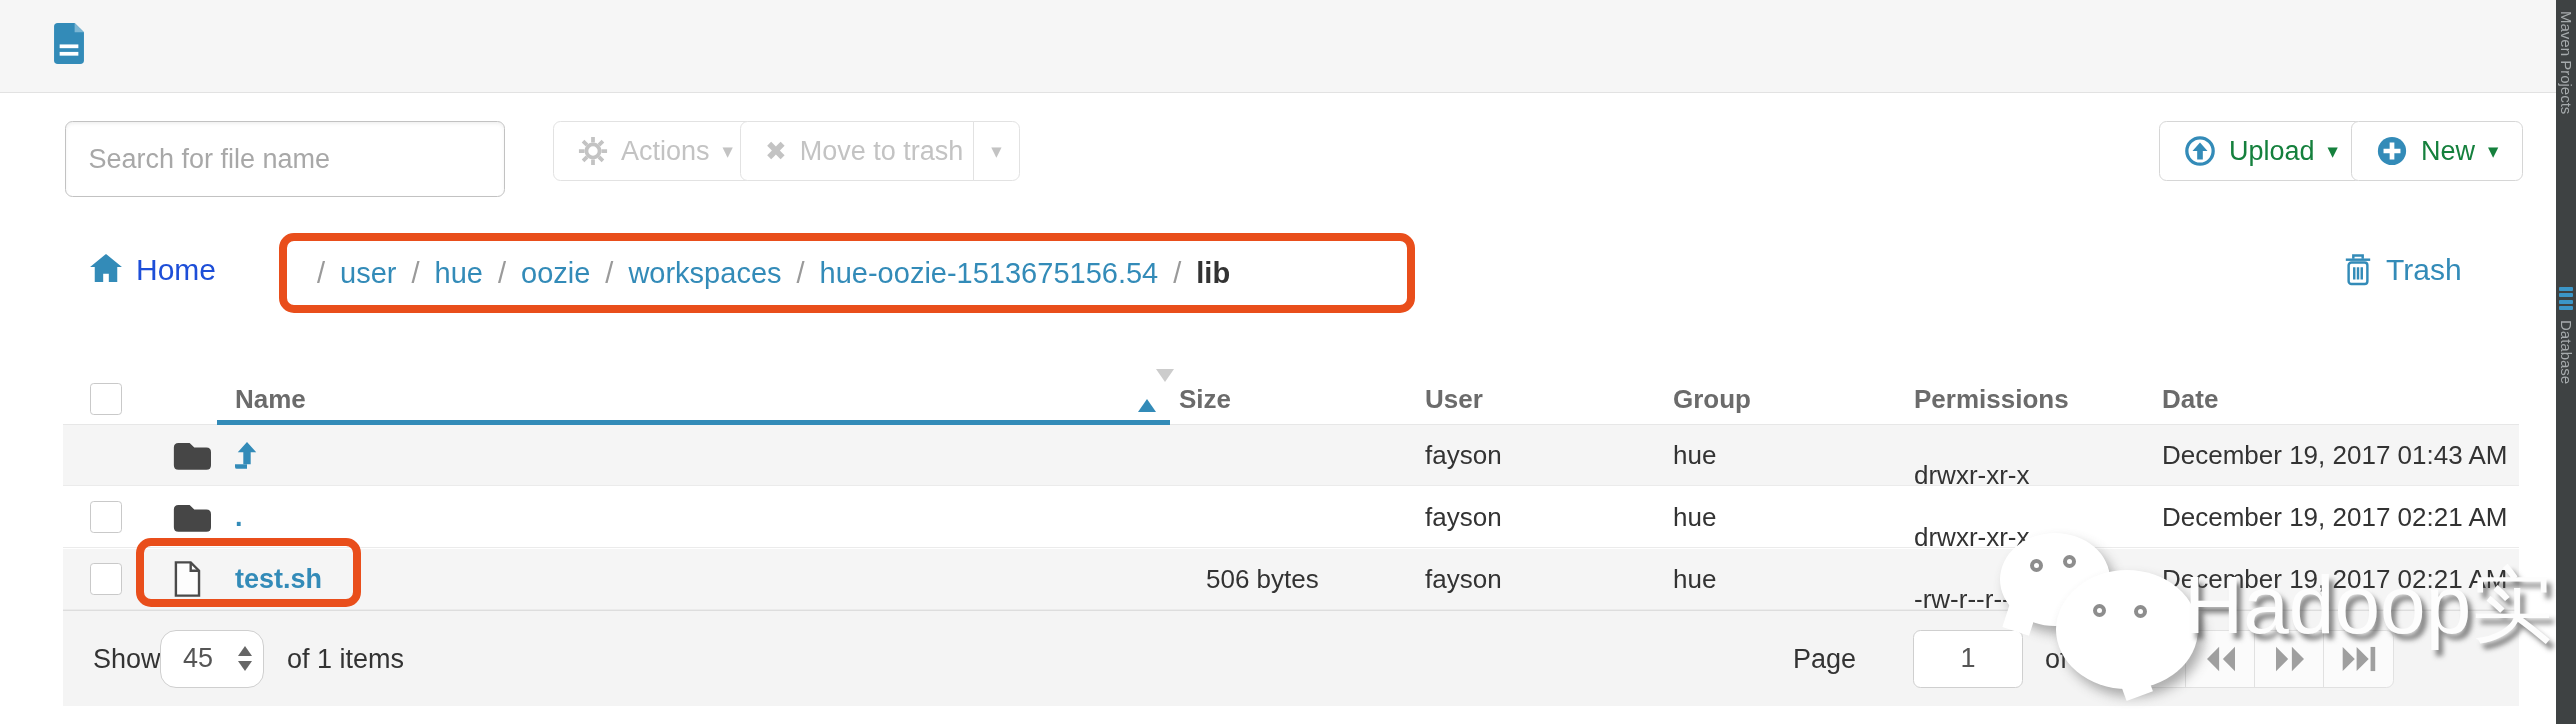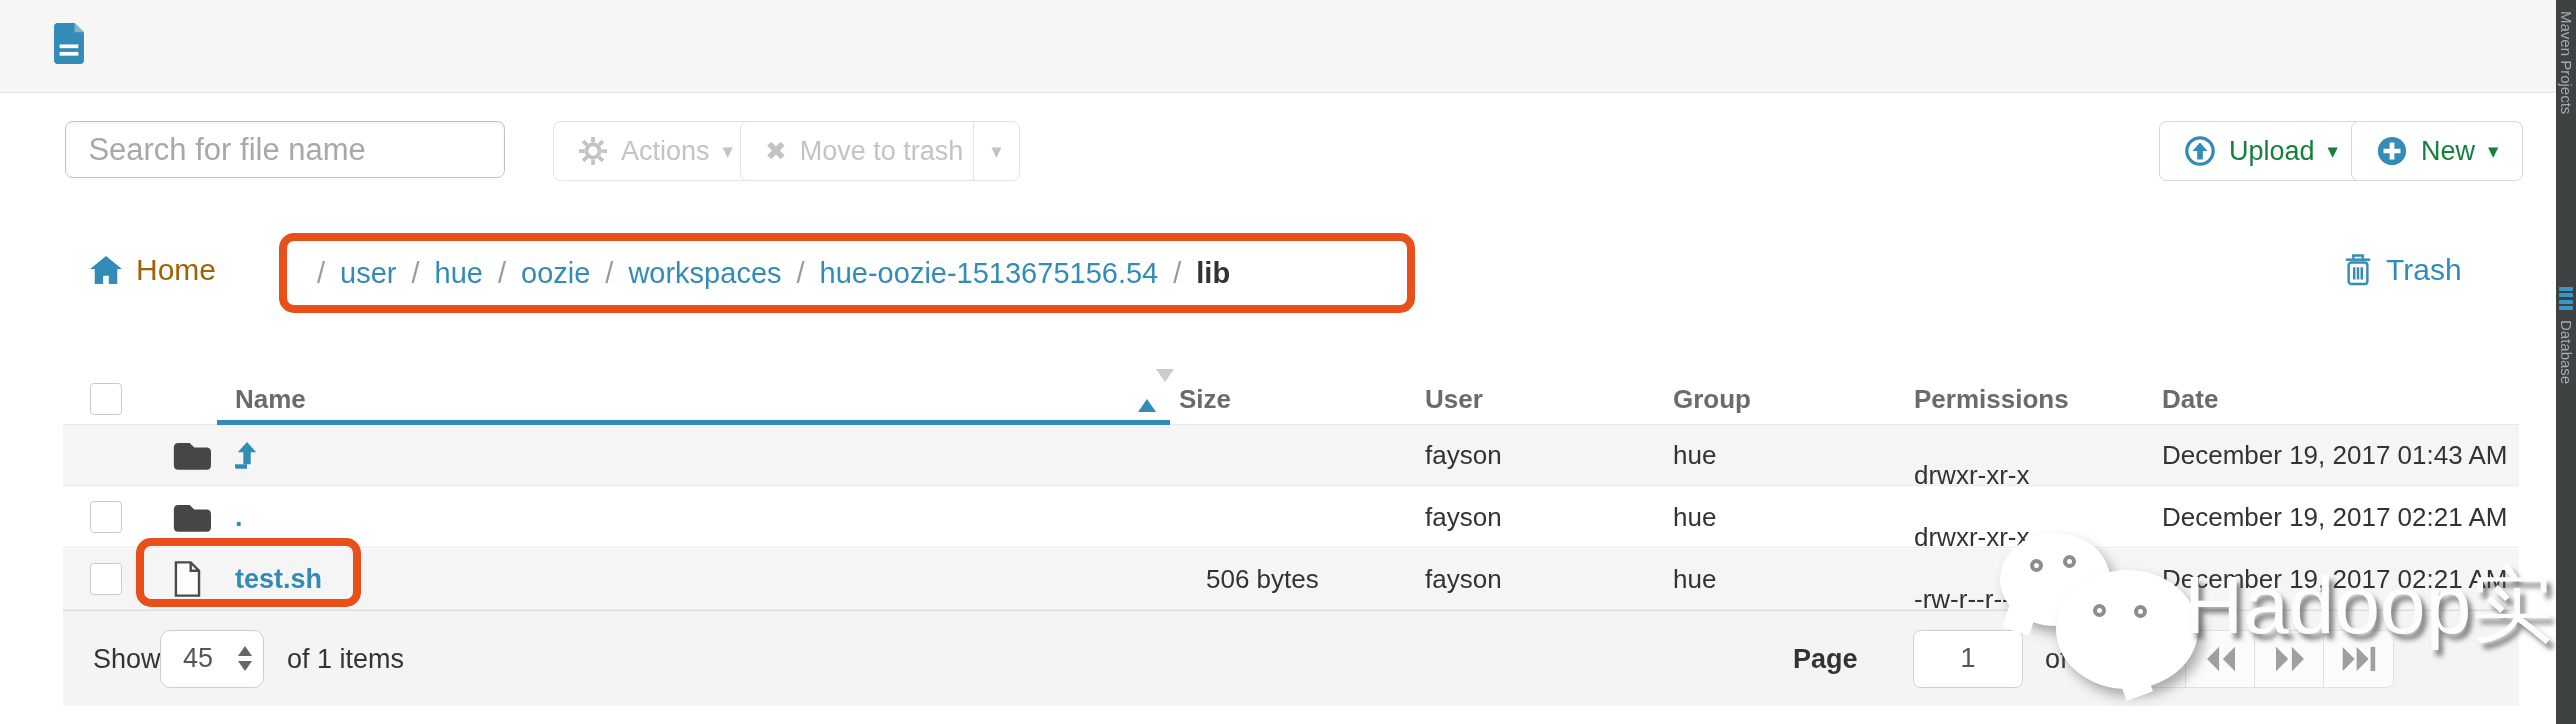--- a/index.html
+++ b/index.html
@@ -6,41 +6,41 @@
   html,body { width:2576px; height:725px; overflow:hidden; }
   body { position:relative; background:#fff; font-family:"Liberation Sans", sans-serif; color:#333; }
 
   
   .header-band { position:absolute; left:0; top:0; width:2556px; height:93px;
                  background:#f6f6f6; border-bottom:1.9px solid #e2e2e2; }
   .app-title { position:absolute; left:52px; top:22.4px; display:flex; align-items:center; gap:17px;
                color:#338bb8; font-size:35px; font-weight:500; }
 
   
-  .search-box { position:absolute; left:65px; top:121px; width:440px; height:57px;
-                border:1.9px solid #c2c2c2; border-radius:7.5px; padding:0 22.4px; font-size:31px;
+  .search-box { position:absolute; left:65px; top:121px; width:440px; height:76px;
+                border:1.9px solid #c2c2c2; border-radius:7.5px; padding:0 22.4px; font-size:27px;
                 color:#555; background:#fff; box-shadow:inset 0 1.9px 3.7px rgba(0,0,0,.06); outline:none;
                 font-family:"Liberation Sans", sans-serif; }
   .search-box::placeholder { color:#a8a8a8; }
   .btn { position:absolute; top:121px; height:60px; background:#fff; border:1.9px solid #e2e2e2;
          border-radius:7.5px; display:flex; align-items:center; gap:13px; padding:0 24px;
          font-size:27px; white-space:nowrap; }
   .btn.disabled { color:#c3c3c3; }
   .btn.blue { color:#15803d; border-color:#d6d6d6; }
   .caret { font-size:20.5px; line-height:1; }
   .btn-actions { left:553px; }
   .btn-trash-main { left:740px; width:235px; border-radius:7.5px 0 0 7.5px; }
   .btn-trash-caret { left:973px; width:47px; justify-content:center; border-radius:0 7.5px 7.5px 0; padding:0; }
   .btn-upload { left:2159px; }
   .btn-new { left:2351px; }
   .x-icon { font-size:26px; color:#c3c3c3; }
 
   
-  .home-link { position:absolute; left:89px; top:253px; display:flex; align-items:center; gap:13px;
-               color:#a16207; font-size:30px; }
+  .home-link { position:absolute; left:89px; top:253px; display:flex; gap:13px;
+               color:#1d4ed8; font-size:30px; }
   .crumbs { position:absolute; left:317px; top:257px; display:flex; align-items:center; gap:15px;
             font-size:29px; }
   .crumbs .sep { color:#9a9a9a; }
   .crumbs .crumb { color:#338bb8; }
   .crumbs .current { color:#333; font-weight:bold; }
   .trash-link { position:absolute; left:2343px; top:253px; display:flex; align-items:center; gap:13px;
                 color:#338bb8; font-size:30px; }
   .annot { position:absolute; border:8.4px solid #e94e1b; border-radius:15px; z-index:30; }
   .annot-breadcrumb { left:279px; top:233px; width:1136px; height:80px; }
   .annot-testsh { left:136px; top:538px; width:225px; height:69px; }
@@ -63,28 +63,28 @@
   .col-perm { left:1851px;margin-top:20px; } .col-date { left:2099px; }
   .h-name { left:172px; } .h-size { left:1116px; } .h-user { left:1362px; }
   .h-group { left:1610px; } .h-perm { left:1851px; } .h-date { left:2099px; }
   .checkbox { width:32px; height:32px; background:#fff; border:1.9px solid #c9c9c9; border-radius:3.7px; display:block; }
   .name-link { color:#338bb8; font-weight:bold; font-size:27px; }
 
   
   .footer-band { position:absolute; left:63px; top:610px; width:2456px; height:96px;
                  background:#f4f4f4; border-top:1.9px solid #dddddd; }
   .fitem { position:absolute; top:50%; transform:translateY(-50%); font-size:27px; color:#333; white-space:nowrap; }
-  .spinner { left:97px; width:104px; height:58px; background:#fff; border:1.9px solid #cfcfcf; border-radius:10px;
+  .spinner { left:97px; width:104px; height:58px; background:#fff; border:1.9px solid #cfcfcf; border-radius:16px;
              display:flex; align-items:center; }
   .spinner .val { flex:1; text-align:center; font-size:27px; color:#555; }
   .spin-arrows { width:28px; display:flex; flex-direction:column; align-items:center; gap:4.7px; padding-right:7.5px; }
   .sa { width:0; height:0; border-left:7.5px solid transparent; border-right:7.5px solid transparent; }
   .sa.up { border-bottom:10.2px solid #666; } .sa.down { border-top:10.2px solid #666; }
   .show-label { left:30px; } .items-label { left:224px;text-align:right; }
-  .page-label { left:1730px;font-weight:bold; }
+  .page-label { left:1730px; }
   .page-input { left:1850px; width:110px; height:58px; background:#fff; border:1.9px solid #cfcfcf;
                 border-radius:7.5px; text-align:center; font-size:27px; color:#555; outline:none;
                 font-family:"Liberation Sans", sans-serif; }
   .of-label { left:1982px; }
   .pager { left:2053px; display:flex; }
   .pbtn { width:71px; height:58px; background:#fbfbfb; border:1.9px solid #e1e1e1; display:flex;
           align-items:center; justify-content:center; margin-left:-1.9px; }
   .pbtn:first-child { border-radius:7.5px 0 0 7.5px; margin-left:0; }
   .pbtn:last-child { border-radius:0 7.5px 7.5px 0; }
 

